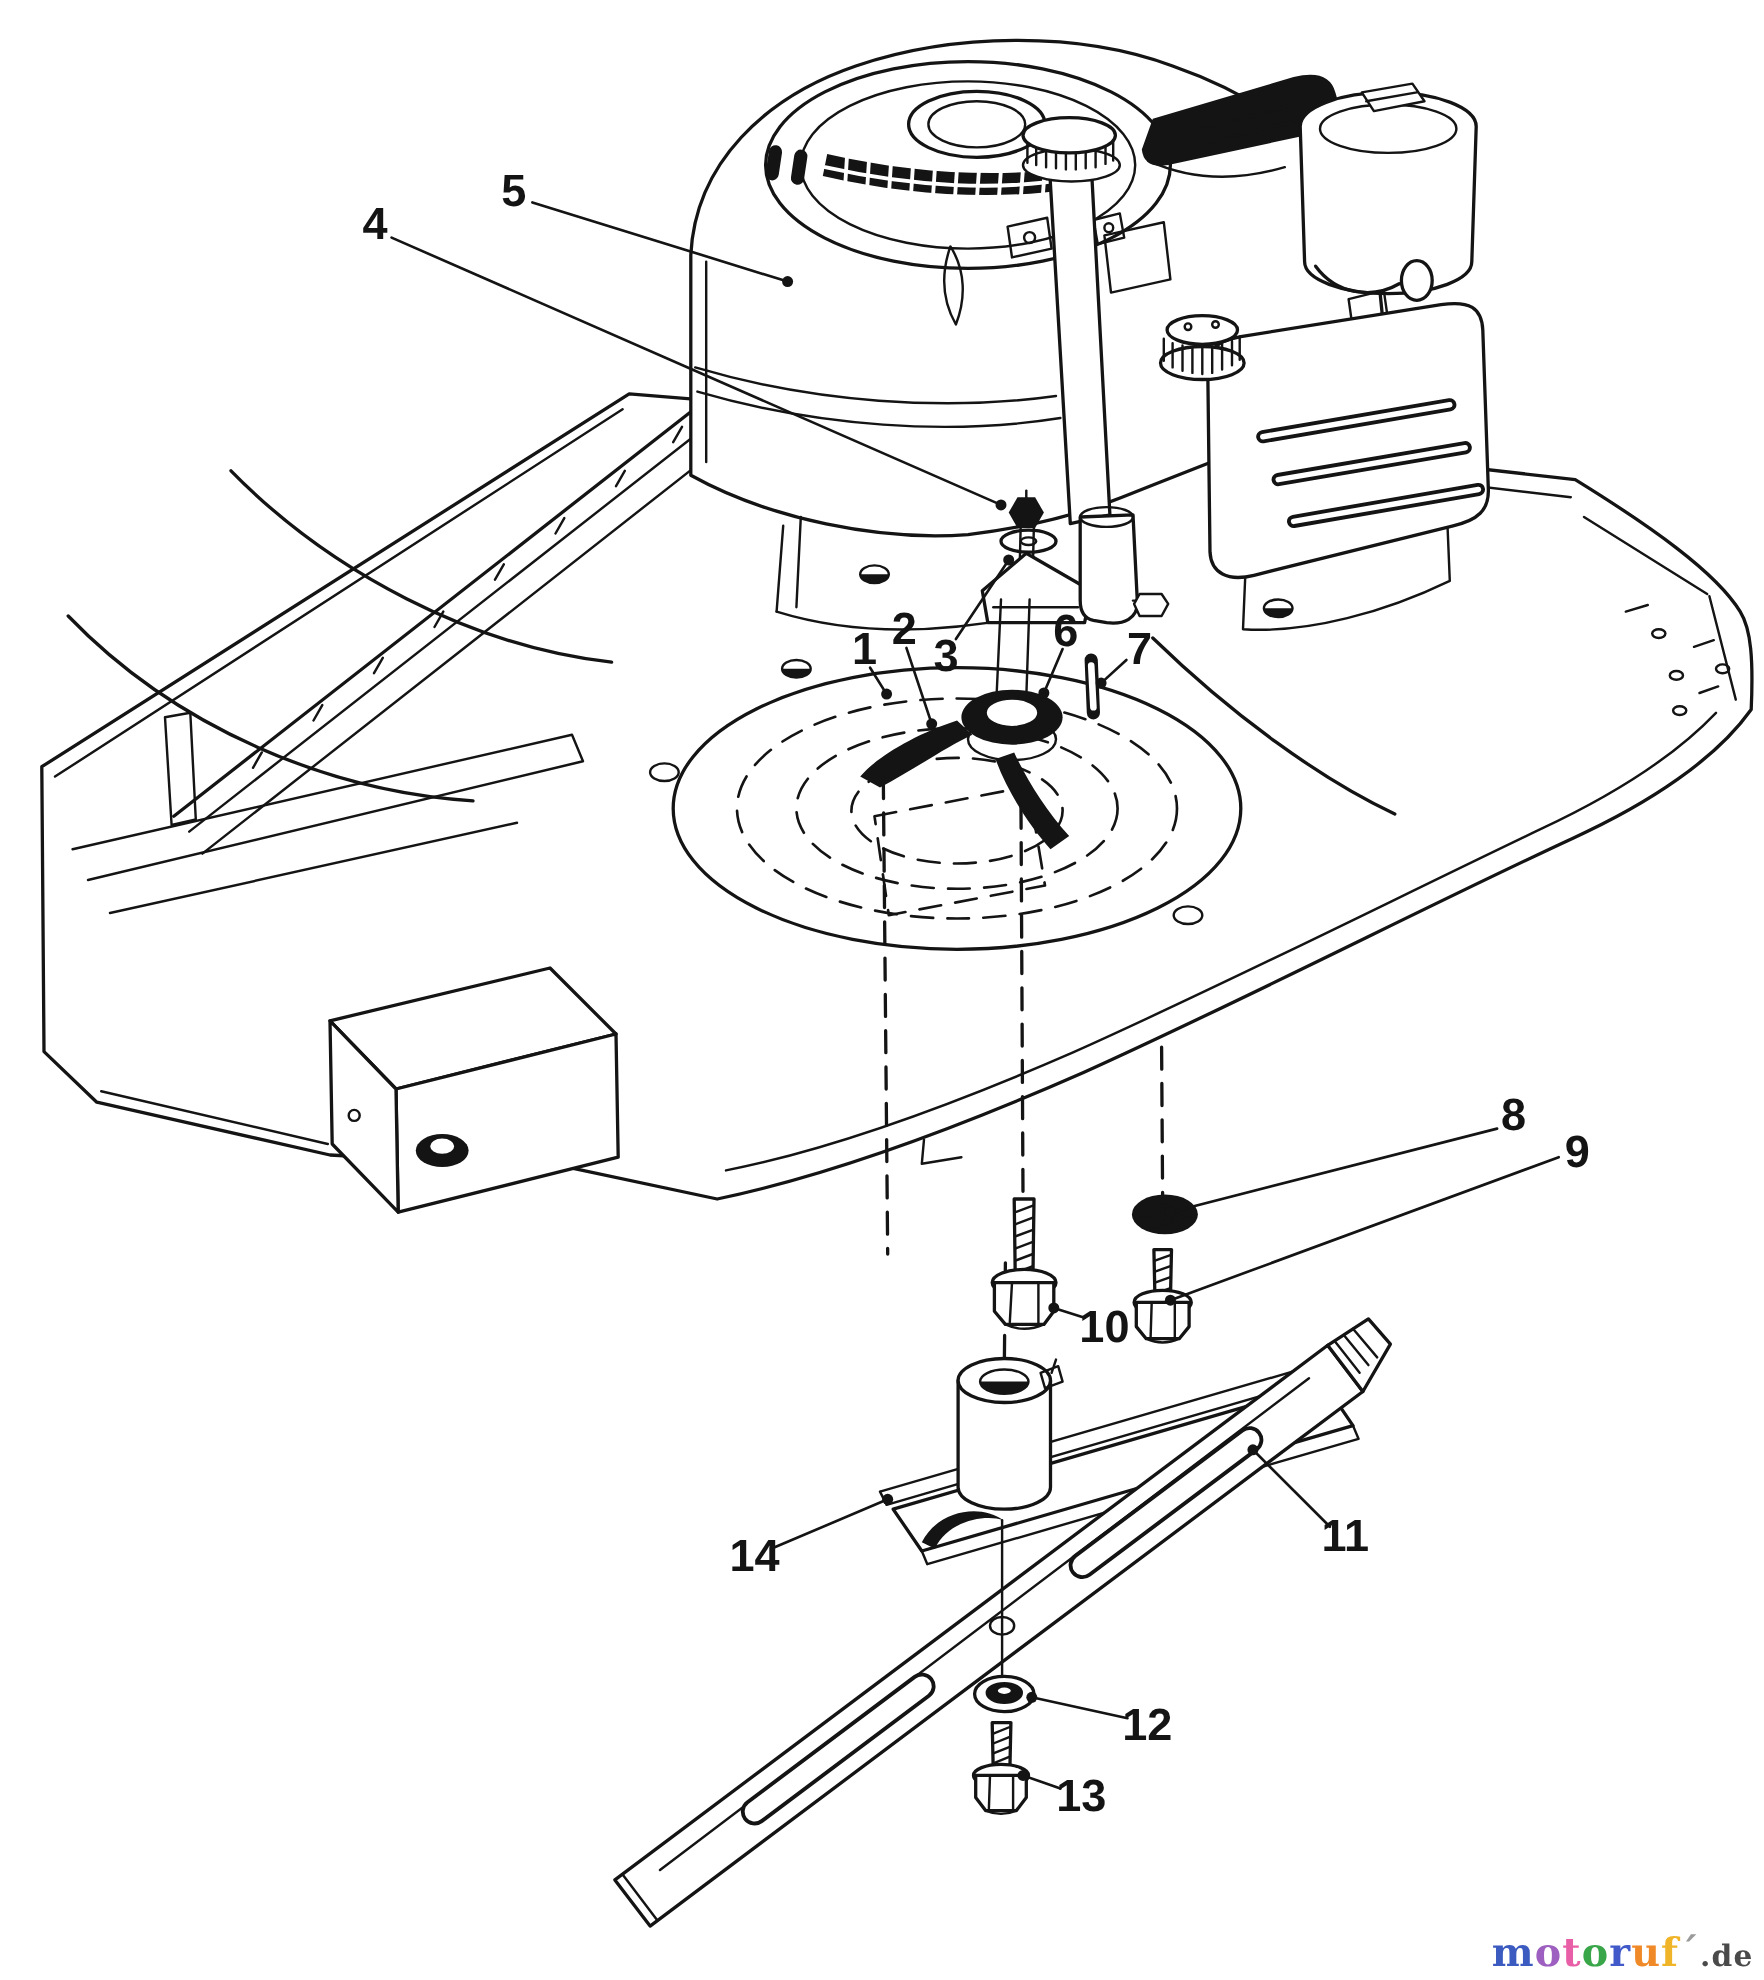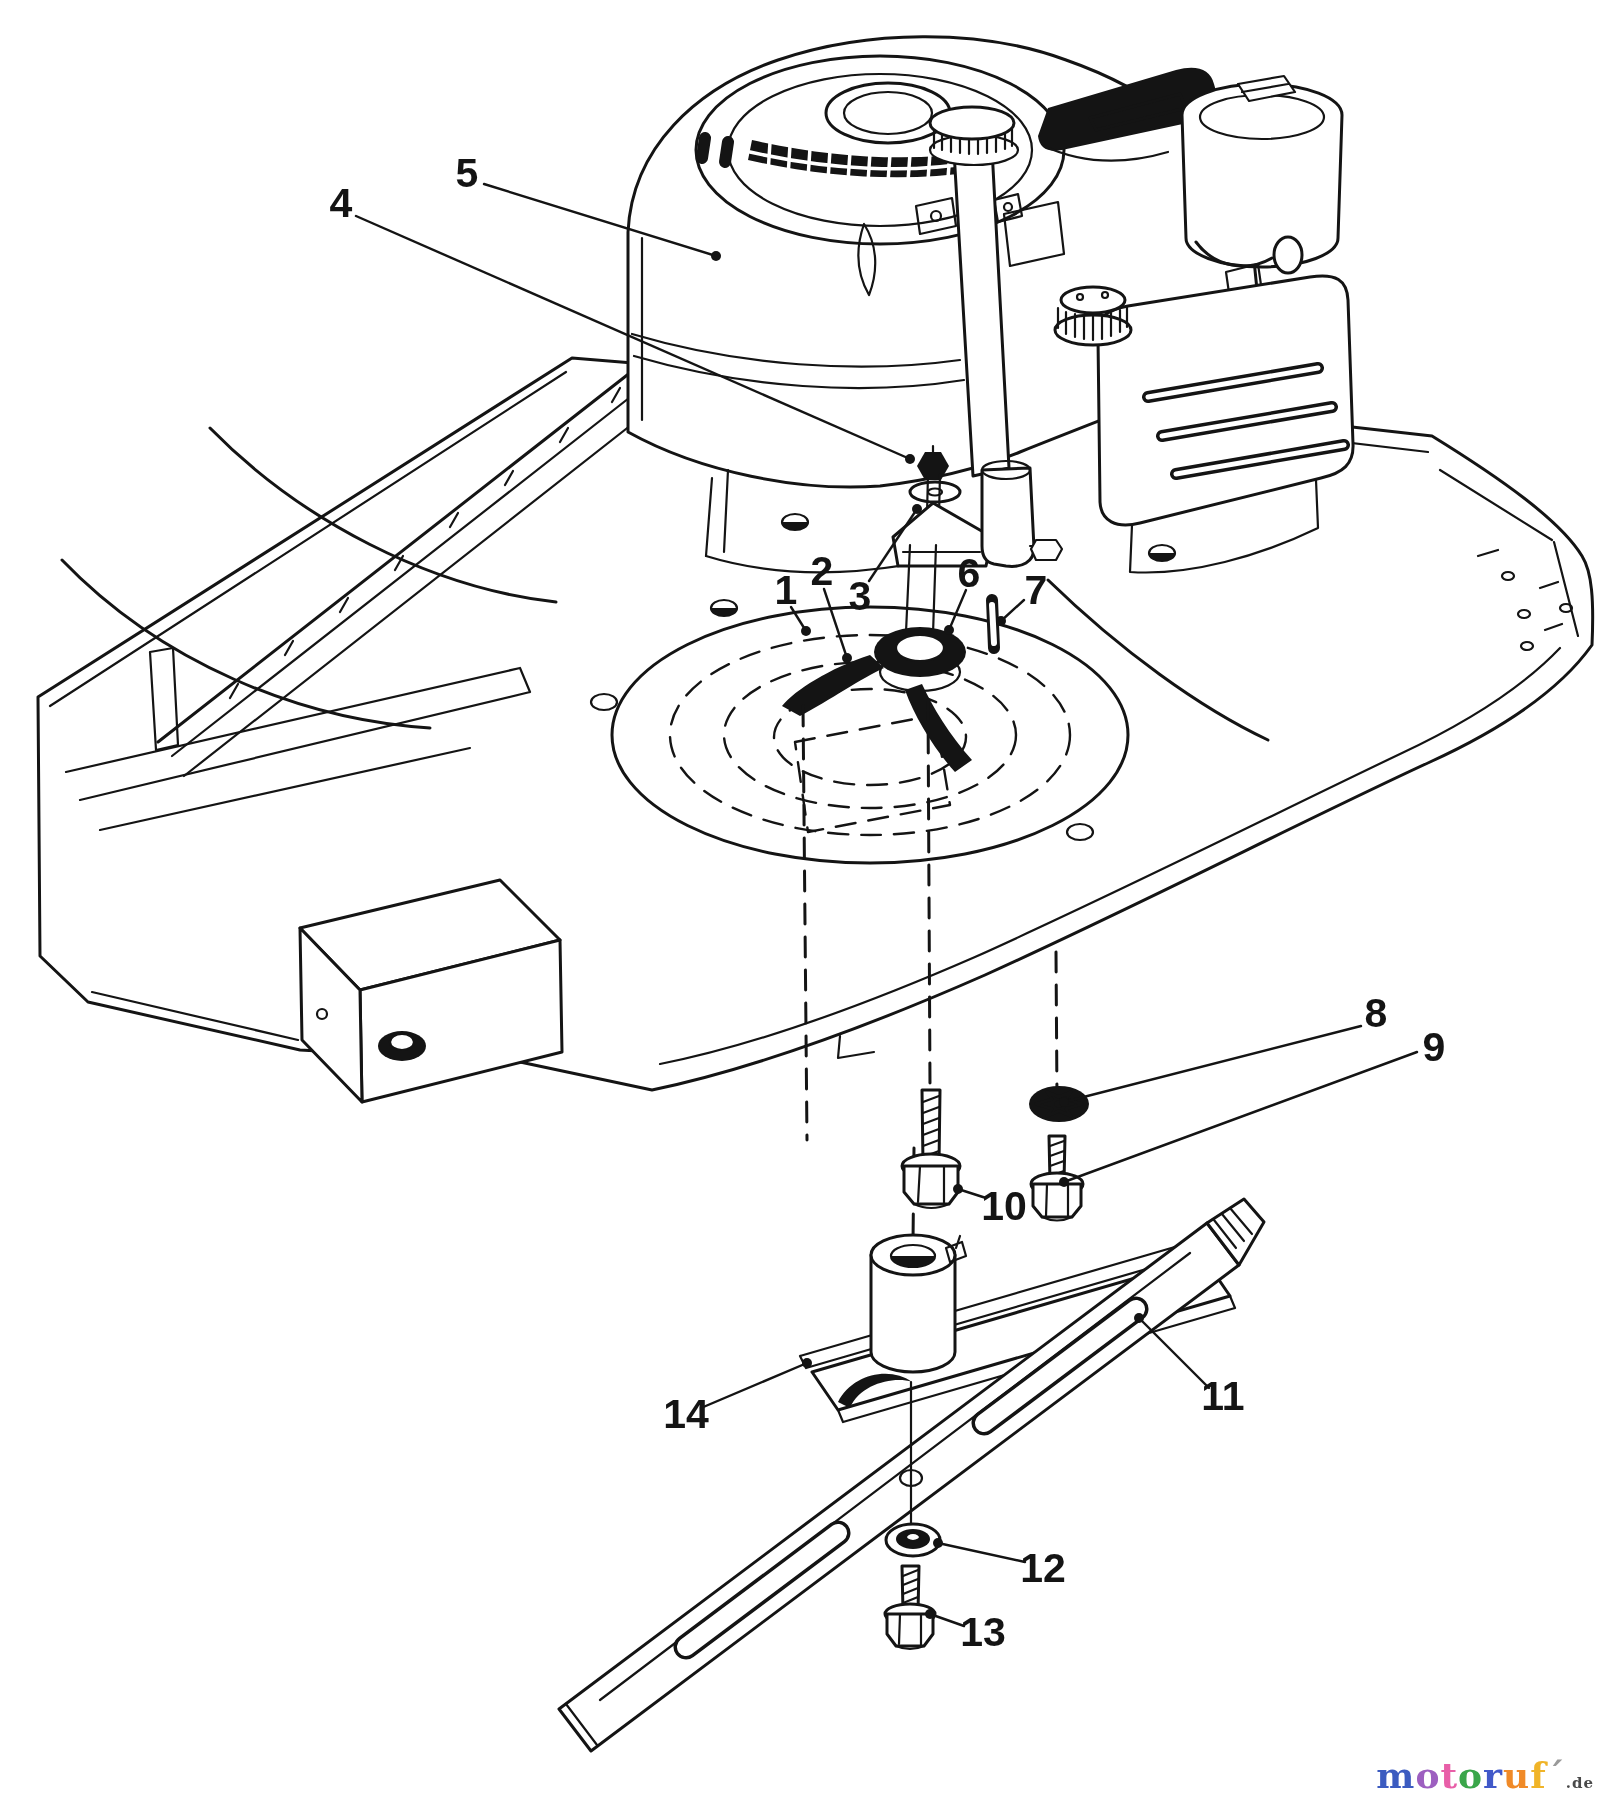--- a/index.html
+++ b/index.html
@@ -16,21 +16,21 @@
   .slot-k { stroke:#141414; stroke-width:25; }
   .slot-w { stroke:#ffffff; stroke-width:18; }
   .pin-k  { stroke:#141414; stroke-width:12; }
   .pin-w  { stroke:#ffffff; stroke-width:6; }
   .lead   { stroke-width:2.4; }
   .dot    { fill:#141414; stroke:none; }
   .num    { font-family:"Liberation Sans", sans-serif; font-weight:bold; font-size:41px;
             fill:#141414; stroke:none; }
   .watermark { position:absolute; right:10px; bottom:4px; font-family:"DejaVu Serif", serif;
                font-weight:bold; font-size:36px; letter-spacing:1px; user-select:none; }
-  .watermark .suffix { font-size:15px; font-weight:bold; }
+  .watermark .suffix { font-size:27px; font-weight:bold; }
 </style>
 </head>
 <body>
 
 <div class="stage">
 <svg viewBox="0 0 1604 1800" width="1604" height="1800">
 
   <g>
     <path class="w" d="M 38 697 L 572 358 L 1185 408 L 1432 436
       C 1500 478 1560 520 1582 556 C 1592 572 1594 600 1592 645

